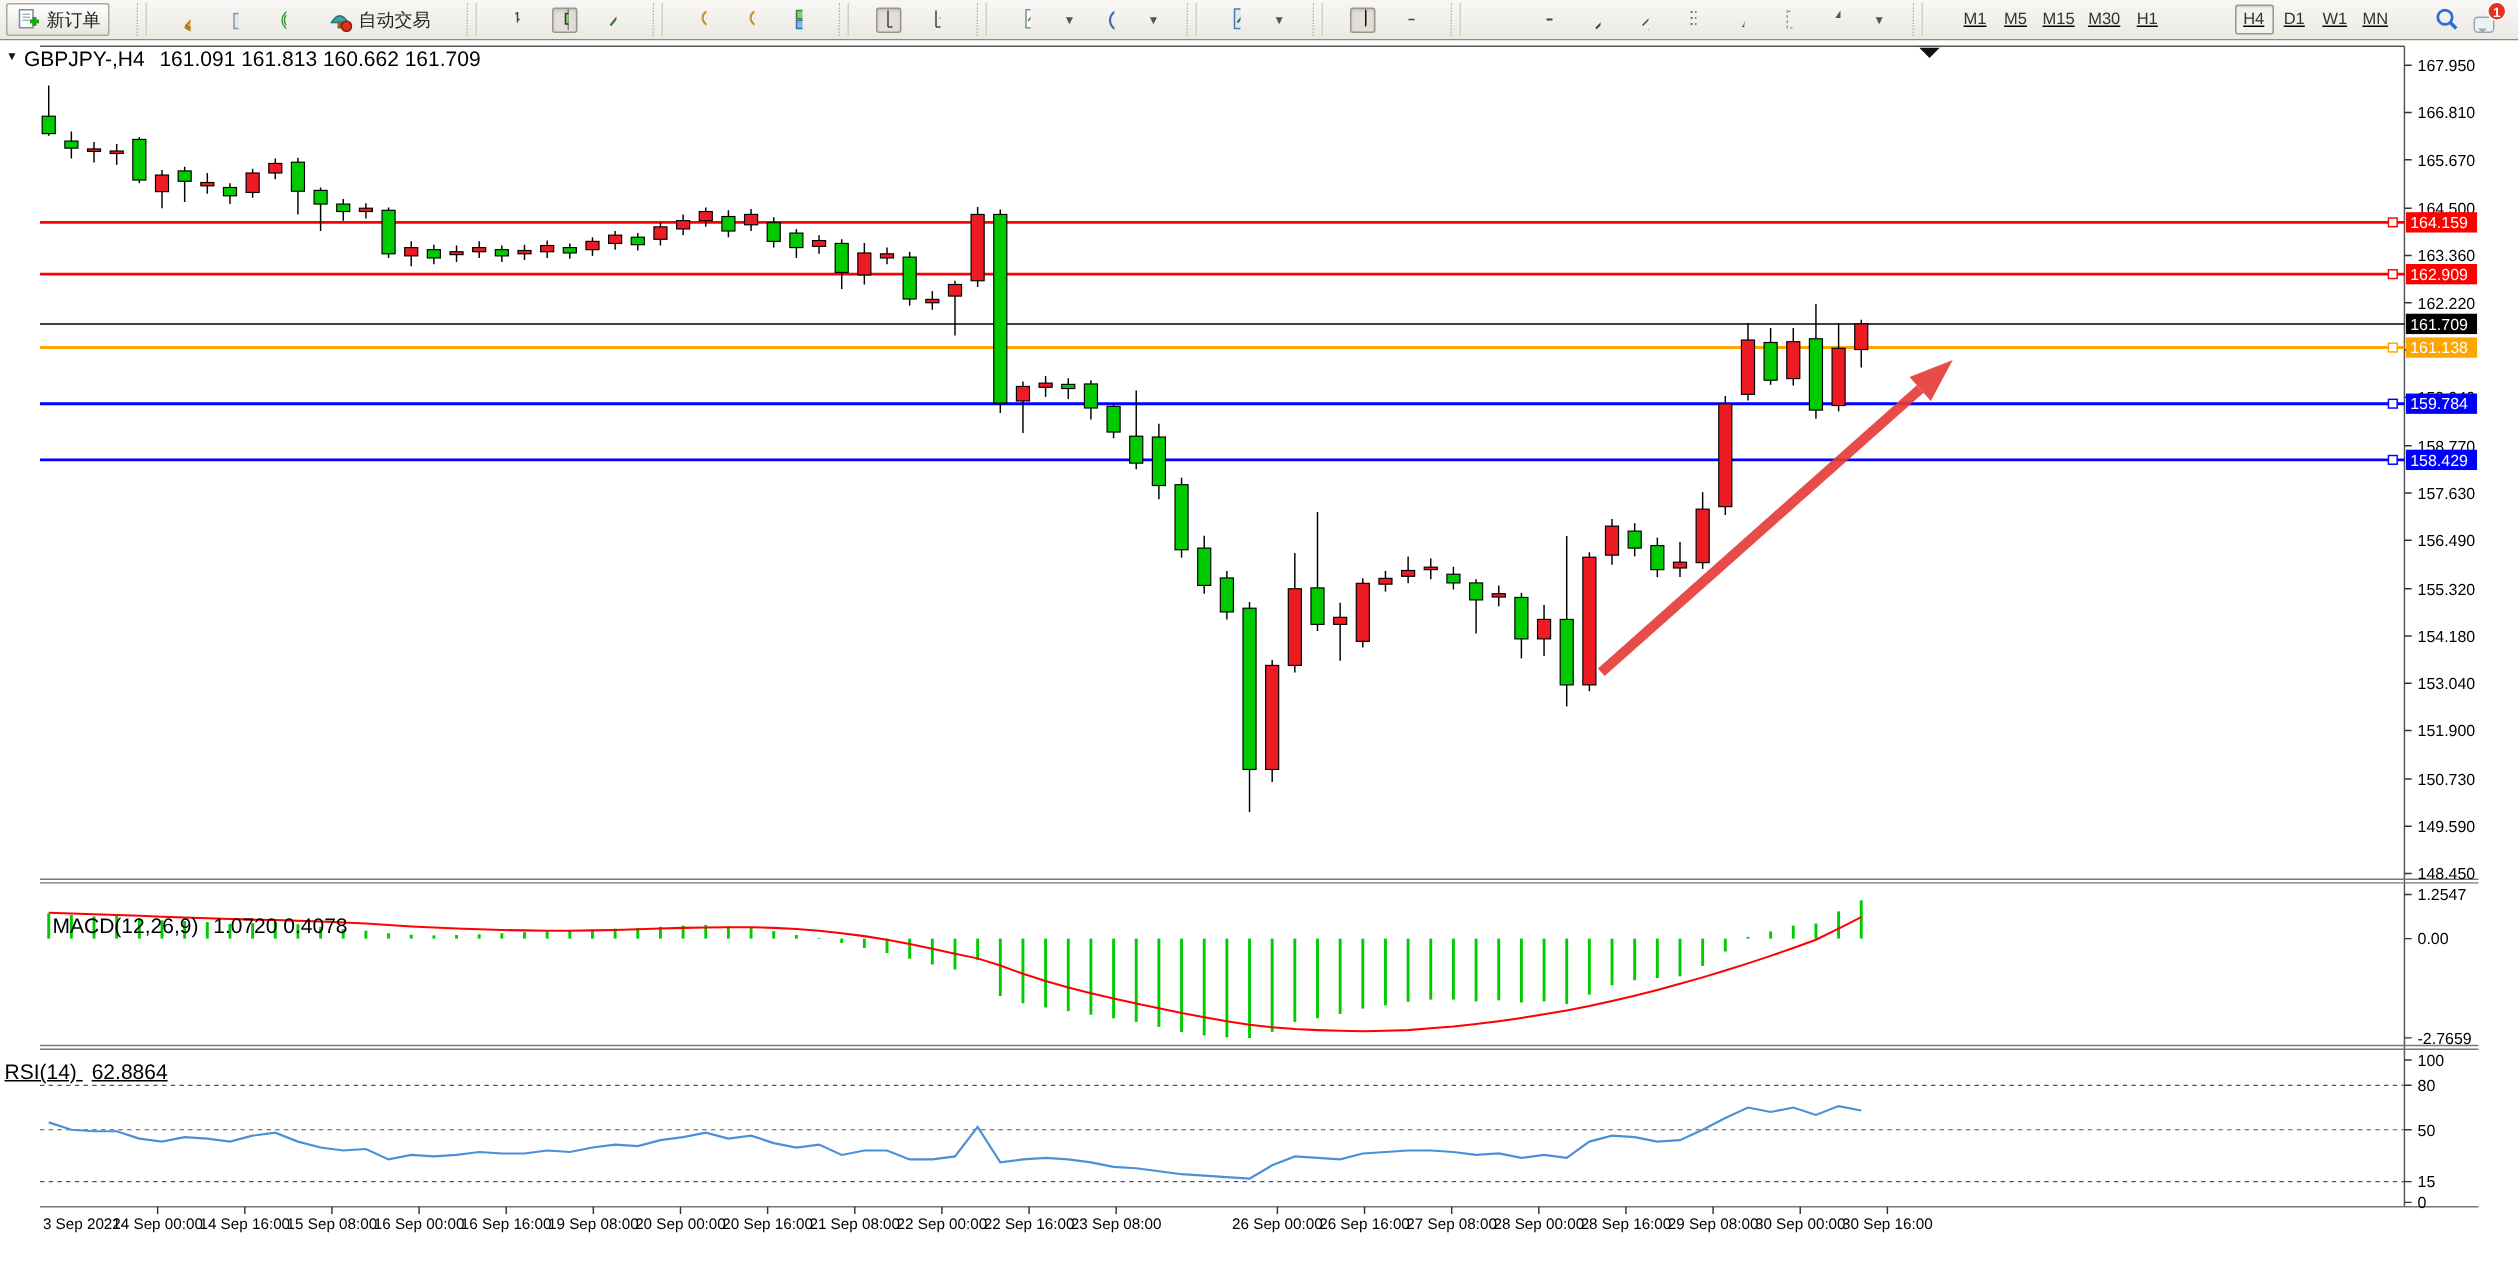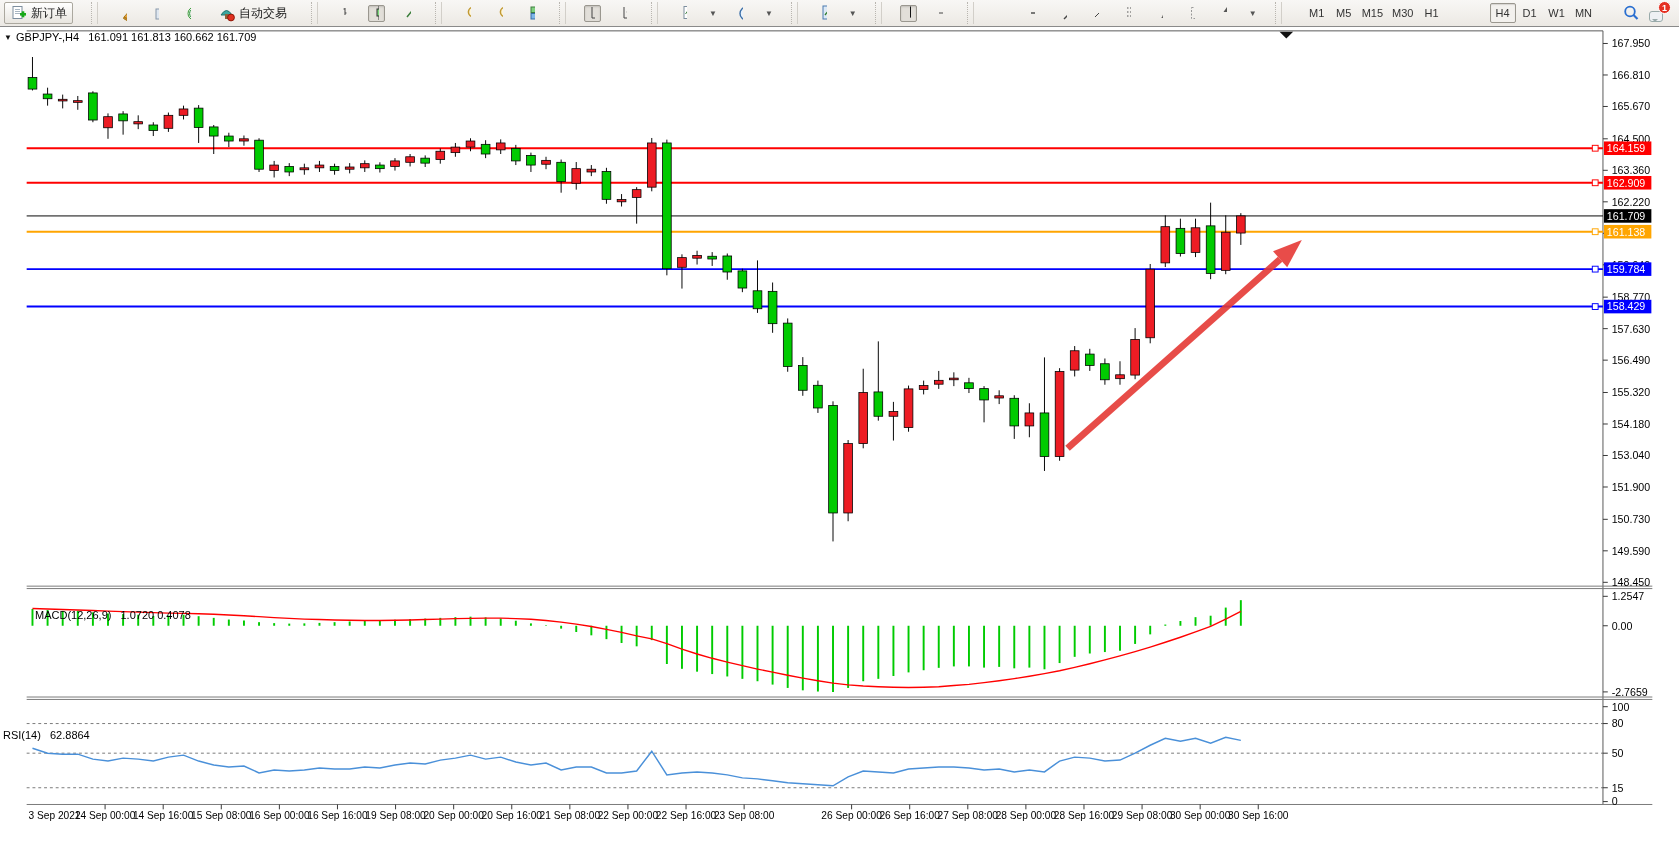--- a/index.html
+++ b/index.html
@@ -7,36 +7,36 @@
   .app{position:relative;width:1679px;height:850px;font-family:"Liberation Sans","DejaVu Sans",sans-serif;overflow:hidden;background:#fff;}
   
   .tb{position:absolute;top:0;left:0;width:1679px;height:27px;background:linear-gradient(#f8f7f5,#ece9e4);border-bottom:1px solid #8a8a8a;display:flex;align-items:center;padding:0 4px;gap:15px;}
   .tb .sep{width:7px;height:22px;border-right:1px solid #d2cfc9;border-left:1px dotted #b9b6b0;margin:0 3px;}
   .btn{display:flex;align-items:center;gap:4px;height:22px;padding:0 5px;border:1px solid transparent;border-radius:2px;background:transparent;font-size:12px;color:#222;cursor:default;}
   .btn.bordered{border:1px solid #aba89f;background:linear-gradient(#ffffff,#e8e5df);}
   .btn.pressed{border:1px solid #9a978f;background:#e2dfd9;box-shadow:inset 0 1px 2px rgba(0,0,0,.15);}
   .ic{display:inline-flex;width:17px;height:17px;align-items:center;justify-content:center;}
   .ic svg{display:block;}
   .caret{font-size:8px;color:#555;margin-left:1px;}
-  .tf{display:flex;align-items:center;gap:1px;margin-left:4px;}
+  .tf{display:flex;align-items:center;gap:1px;margin-left:4px;text-decoration:underline;}
   .tf .tfb{min-width:26px;height:20px;display:flex;align-items:center;justify-content:center;font-size:11px;color:#333;border:1px solid transparent;border-radius:2px;padding:0 3px;}
   .tf .tfb.active{border:1px solid #9a978f;background:#f3f1ee;box-shadow:inset 0 1px 1px rgba(0,0,0,.12);margin-left:44px;}
   .tb-right{margin-left:auto;display:flex;align-items:center;gap:10px;padding-right:6px;}
   .noti{position:relative;width:20px;height:18px;}
   .noti .bubble{position:absolute;left:0;bottom:0;width:14px;height:11px;border:1px solid #9aa;border-radius:3px;background:#eef1f4;}
   .noti .tail{position:absolute;left:3px;bottom:-3px;width:0;height:0;border:3px solid transparent;border-top-color:#9aa;}
   .noti .badge{position:absolute;right:-2px;top:-3px;min-width:13px;height:13px;border-radius:7px;background:#e53022;color:#fff;font-size:9px;font-weight:bold;display:flex;align-items:center;justify-content:center;padding:0 2px;border:1px solid #fff;}
   
   .chart-stage{position:absolute;top:27px;left:0;width:1679px;height:823px;background:#fff;}
   #chart-svg{position:absolute;top:0;left:0;}
-  .overlay{position:absolute;font-size:11px;color:#000;white-space:nowrap;z-index:5;}
+  .overlay{position:absolute;font-size:14px;color:#000;white-space:nowrap;z-index:5;}
   .sym-caret{position:absolute;top:6px;left:4px;font-size:8px;color:#111;z-index:5;}
   .title-line{top:4px;left:16px;}
   .macd-label{top:582px;left:3px;margin-left:32px;}
-  .rsi-label{top:702px;left:3px;}
+  .rsi-label{top:679px;left:3px;text-decoration:underline;}
   .lab-val{margin-left:6px;}
 </style>
 </head>
 <body>
 
 <div class="app">
 
   <div class="tb">
     <button class="btn bordered">
       <span class="ic">

